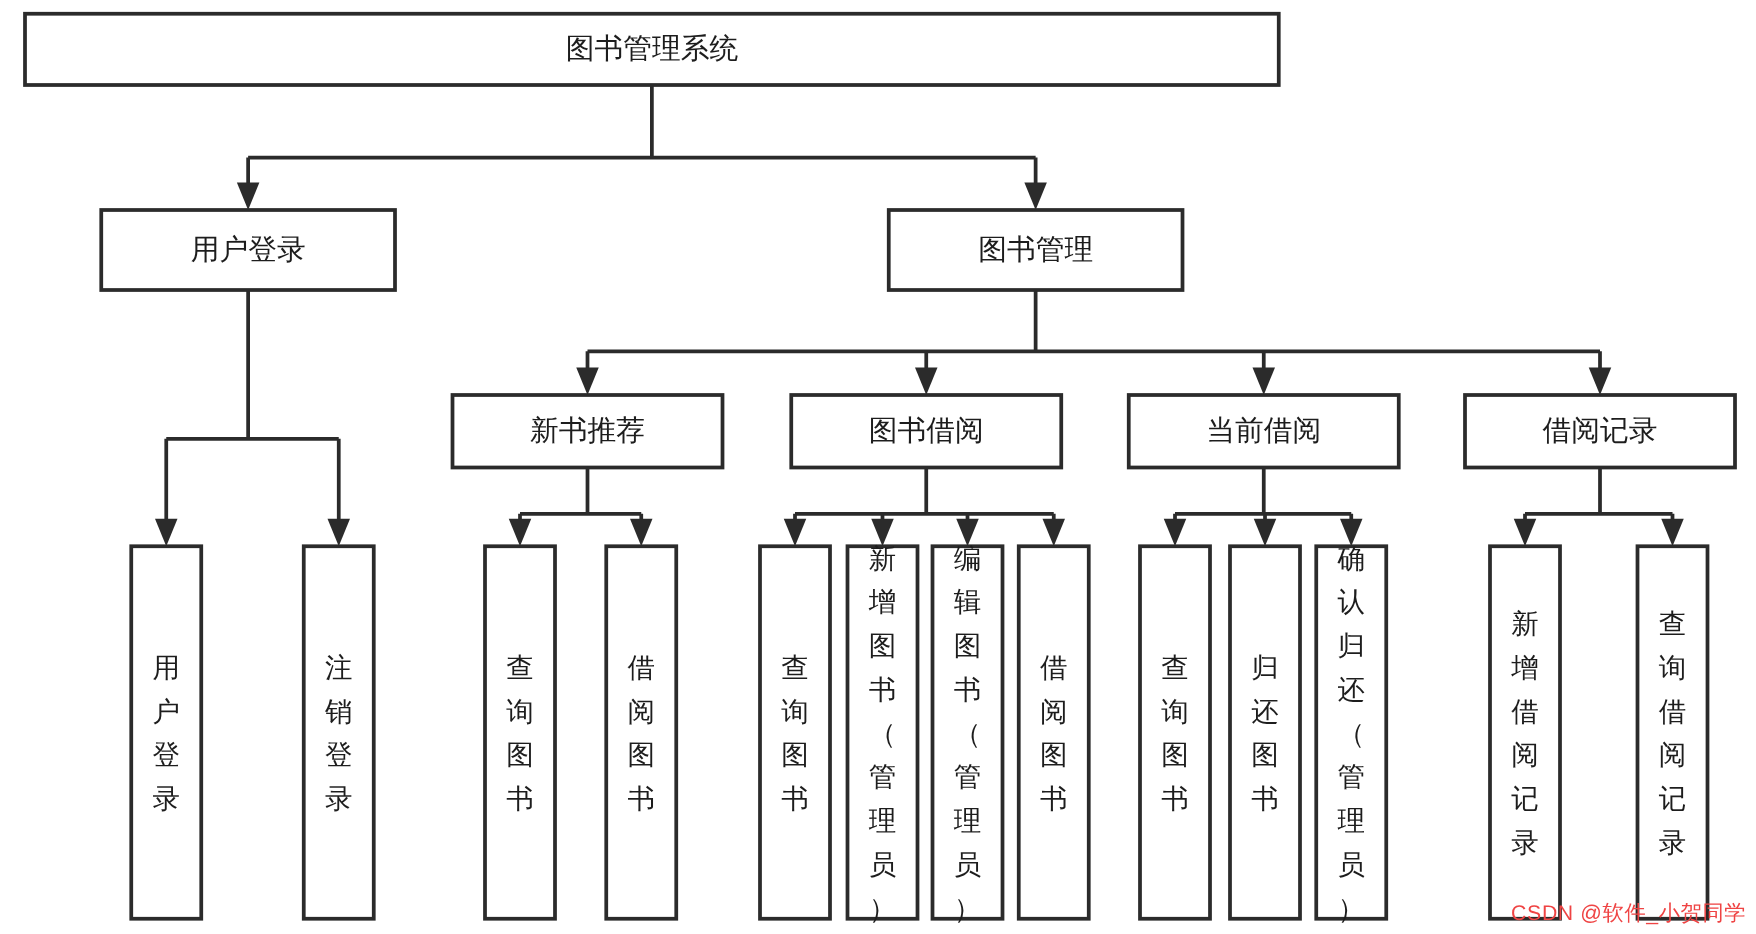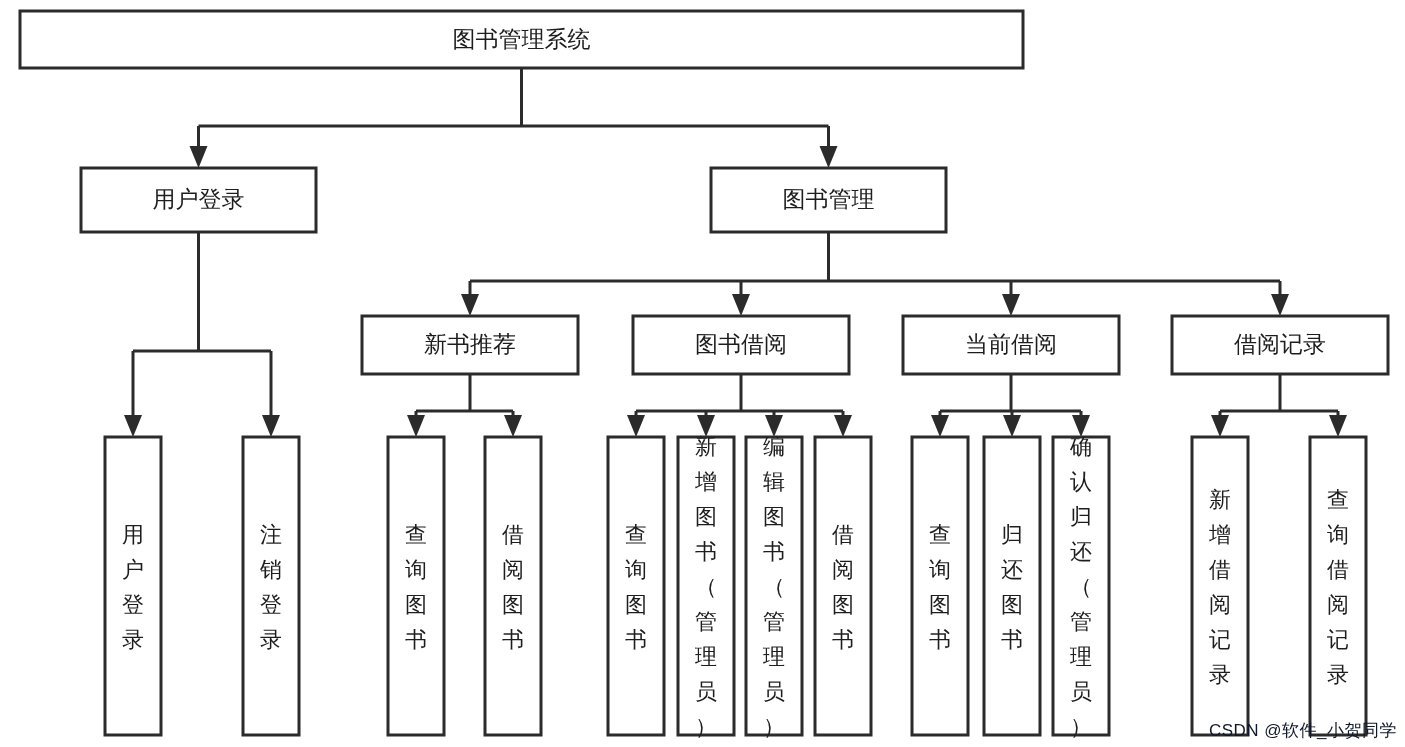--- a/index.html
+++ b/index.html
@@ -53,21 +53,21 @@
     font-size: 22px;
     fill: #1d1d1d;
     text-anchor: middle;
   }
   .watermark-text {
     position: absolute;
     right: 8px;
     bottom: 5px;
     font-family: "Liberation Sans", "DejaVu Sans", sans-serif;
     font-size: 17px;
-    color: #0f172a;
+    color: #ef4444;
     letter-spacing: 0.5px;
     white-space: nowrap;
     pointer-events: none;
   }
 </style>
 </head>
 <body>
 
 <div id="diagram-root">
   <svg id="diagram-svg" viewBox="0 0 1405 747" xmlns="http://www.w3.org/2000/svg">

